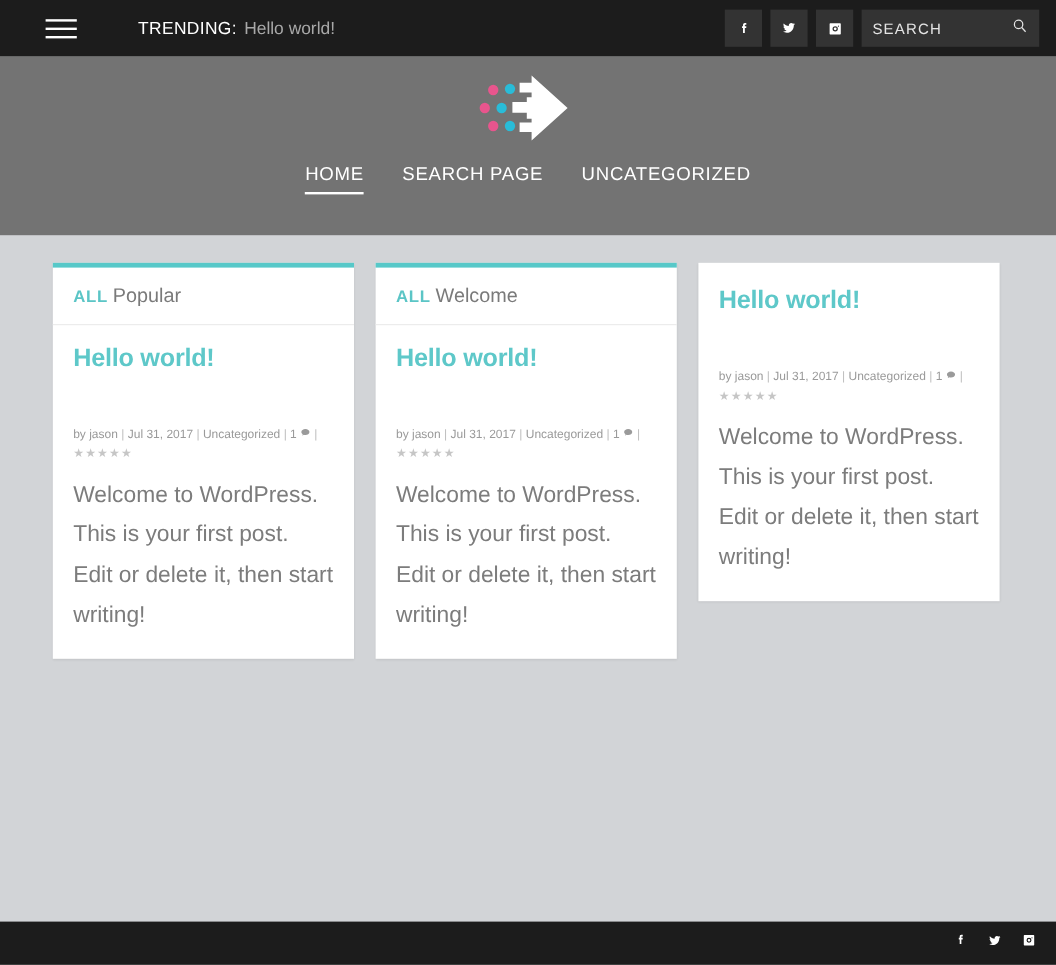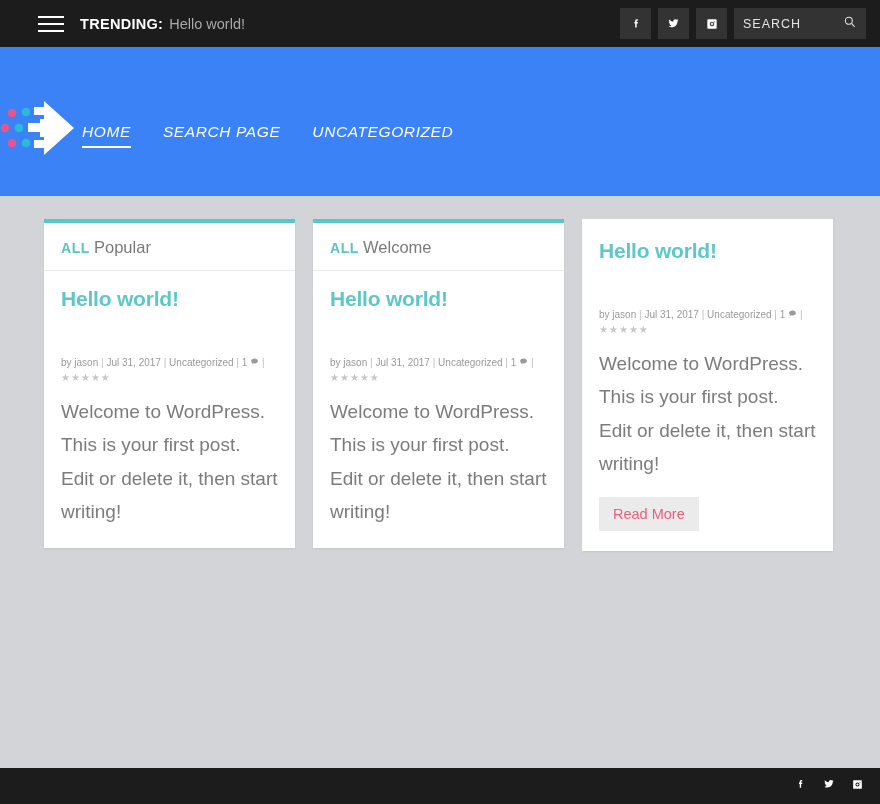--- a/index.html
+++ b/index.html
@@ -19,54 +19,54 @@
     padding: 0 14px 0 38px;
     position: relative;
   }
   .hamburger {
     width: 26px; height: 16px;
     display: flex; flex-direction: column; justify-content: space-between;
     margin-right: 16px; cursor: pointer;
   }
   .hamburger span { display: block; height: 2px; background: #ffffff; width: 100%; }
   .trending-label {
-    color: #ffffff; font-size: 14.5px; font-weight: bold;
-    letter-spacing: 0.3px; margin-right: 6px;
+    color: #ffffff; font-size: 14.5px; font-weight: normal;
+    letter-spacing: 0.3px; margin-right: 6px; margin-left: 35px;
   }
   .trending-text { color: #a8a8a8; font-size: 14.5px; }
   .topbar-right {
     margin-left: auto; display: flex; align-items: center; gap: 7px;
   }
   .social-btn {
     width: 31px; height: 31px; background: #333333;
     display: flex; align-items: center; justify-content: center;
     cursor: pointer;
   }
   .social-btn svg { fill: #ffffff; }
   .search-box {
-    width: 132px; height: 31px; background: #333333;
+    width: 148px; height: 31px; background: #333333;
     display: flex; align-items: center; padding: 0 9px;
     position: relative; cursor: text;
   }
   .search-box input {
     background: transparent; border: 0; outline: 0;
     color: #e4e4e4; font-size: 12.5px; letter-spacing: 1px;
     font-family: "Liberation Sans", sans-serif; width: 90px;
   }
   .search-box input::placeholder { color: #e4e4e4; opacity: 1; }
   .search-icon-wrap {
     position: absolute; right: 9px; top: 50%; transform: translateY(-50%);
     cursor: pointer;
   }
 
   
   .header {
-    height: 149px; background: #3b82f6;
-    display: flex; align-items: center;
-    justify-content: flex-start; padding-top: 12px; font-style: italic;
+    height: 149px; background: #737373;
+    display: flex; flex-direction: column; align-items: center;
+    justify-content: flex-start; padding-top: 12px;
   }
   .logo { width: 82px; height: 62px; position: relative; }
   .nav {
     display: flex; gap: 32px; margin-top: 16px; align-items: flex-end;
   }
   .nav-item {
     color: #ffffff; font-size: 15.5px; letter-spacing: 0.6px;
     cursor: pointer; padding-bottom: 7px; position: relative;
   }
   .nav-item.active::after {
@@ -272,21 +272,20 @@
         <span>1</span>
         <span>
           <svg width="9" height="9" viewBox="0 0 24 24" fill="#9a9a9a">
               <path d="M12 4C7 4 3 7 3 10.7c0 2 1.2 3.8 3 5-.1 1-.6 2-1.4 2.8 1.5-.2 2.9-.8 3.9-1.6 1 .3 2.2.5 3.5.5 5 0 9-3 9-6.7S17 4 12 4z"></path>
             </svg>
         </span>
         <span class="sep">|</span>
       </div>
       <div class="stars">★★★★★</div>
       <div class="post-excerpt">Welcome to WordPress. This is your first post. Edit or delete it, then start writing!</div>
-      <button class="read-more">Read More</button>
     </div>
   </div>
 
 </div>
 
 <div class="footer">
   <div class="footer-social">
     <span>
       <svg width="13" height="13" viewBox="0 0 24 24">
           <path d="M15.3 8.4h-2.1V7c0-.6.4-.8.7-.8h1.4V3.8h-2c-2.2 0-2.7 1.6-2.7 2.7v1.9H9.2v2.6h1.4V18h2.6v-7h2l.1-2.6z"></path>

